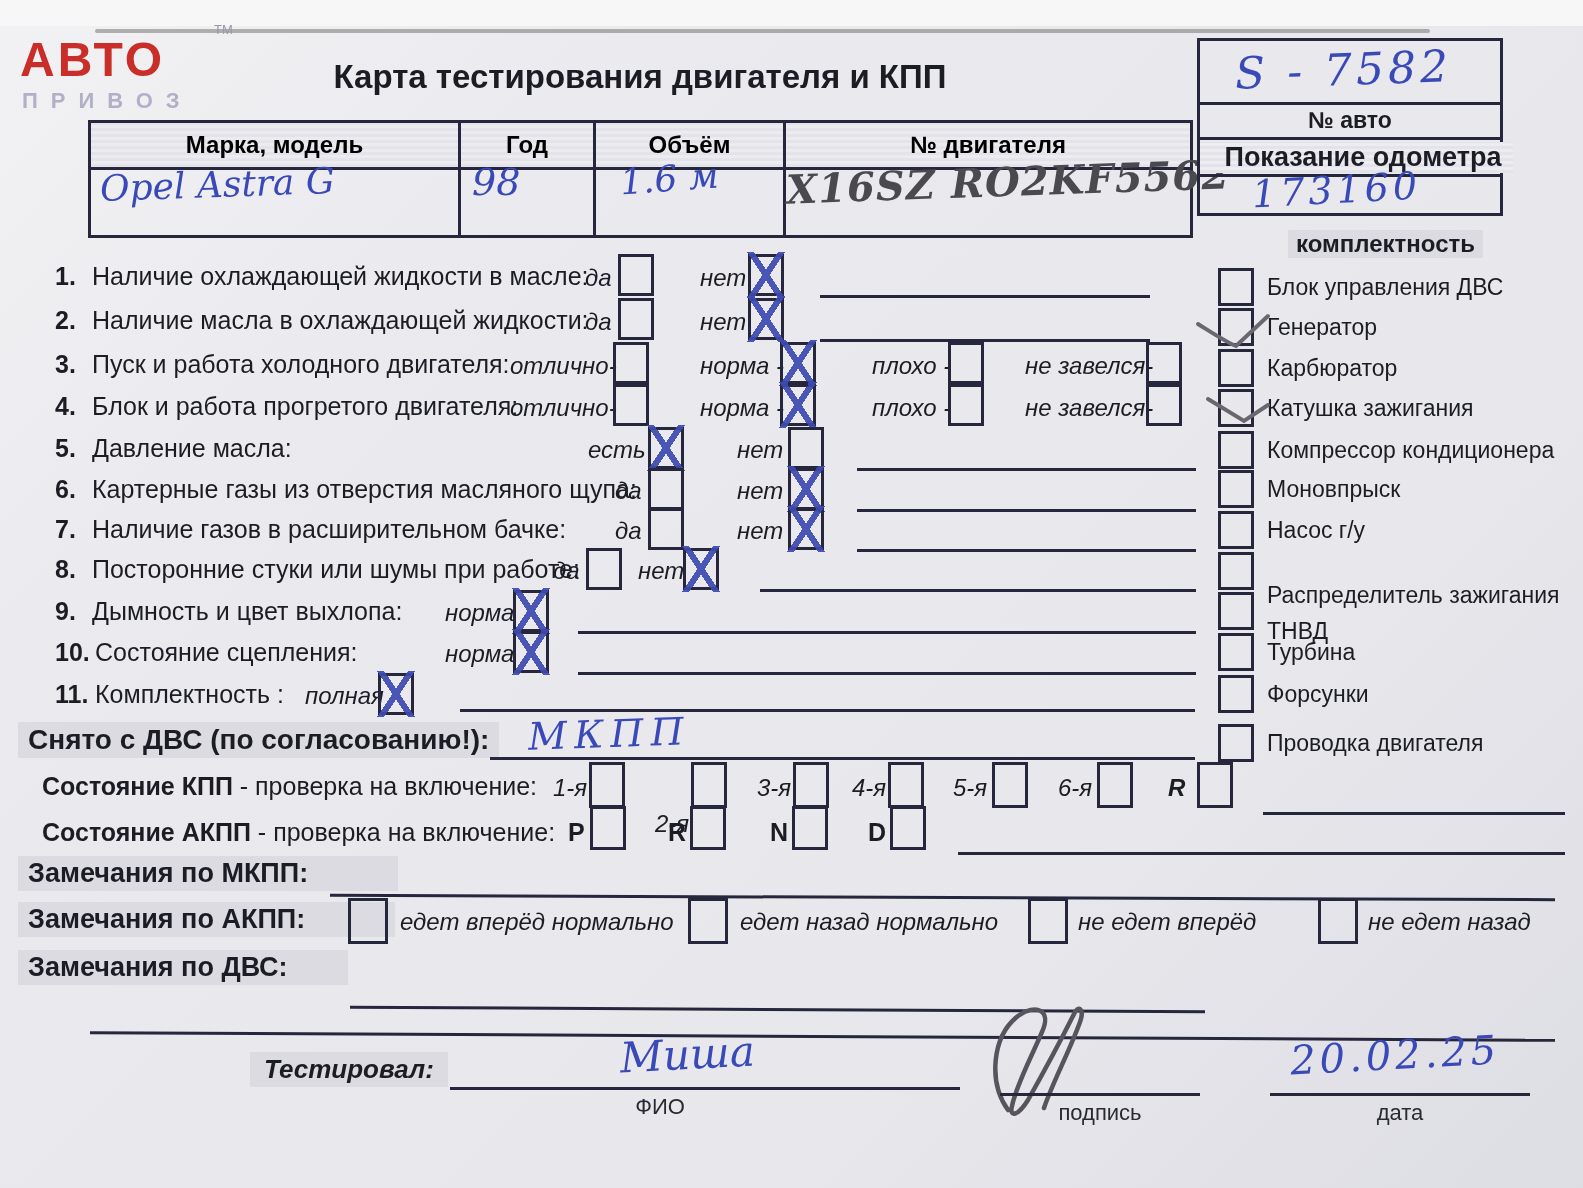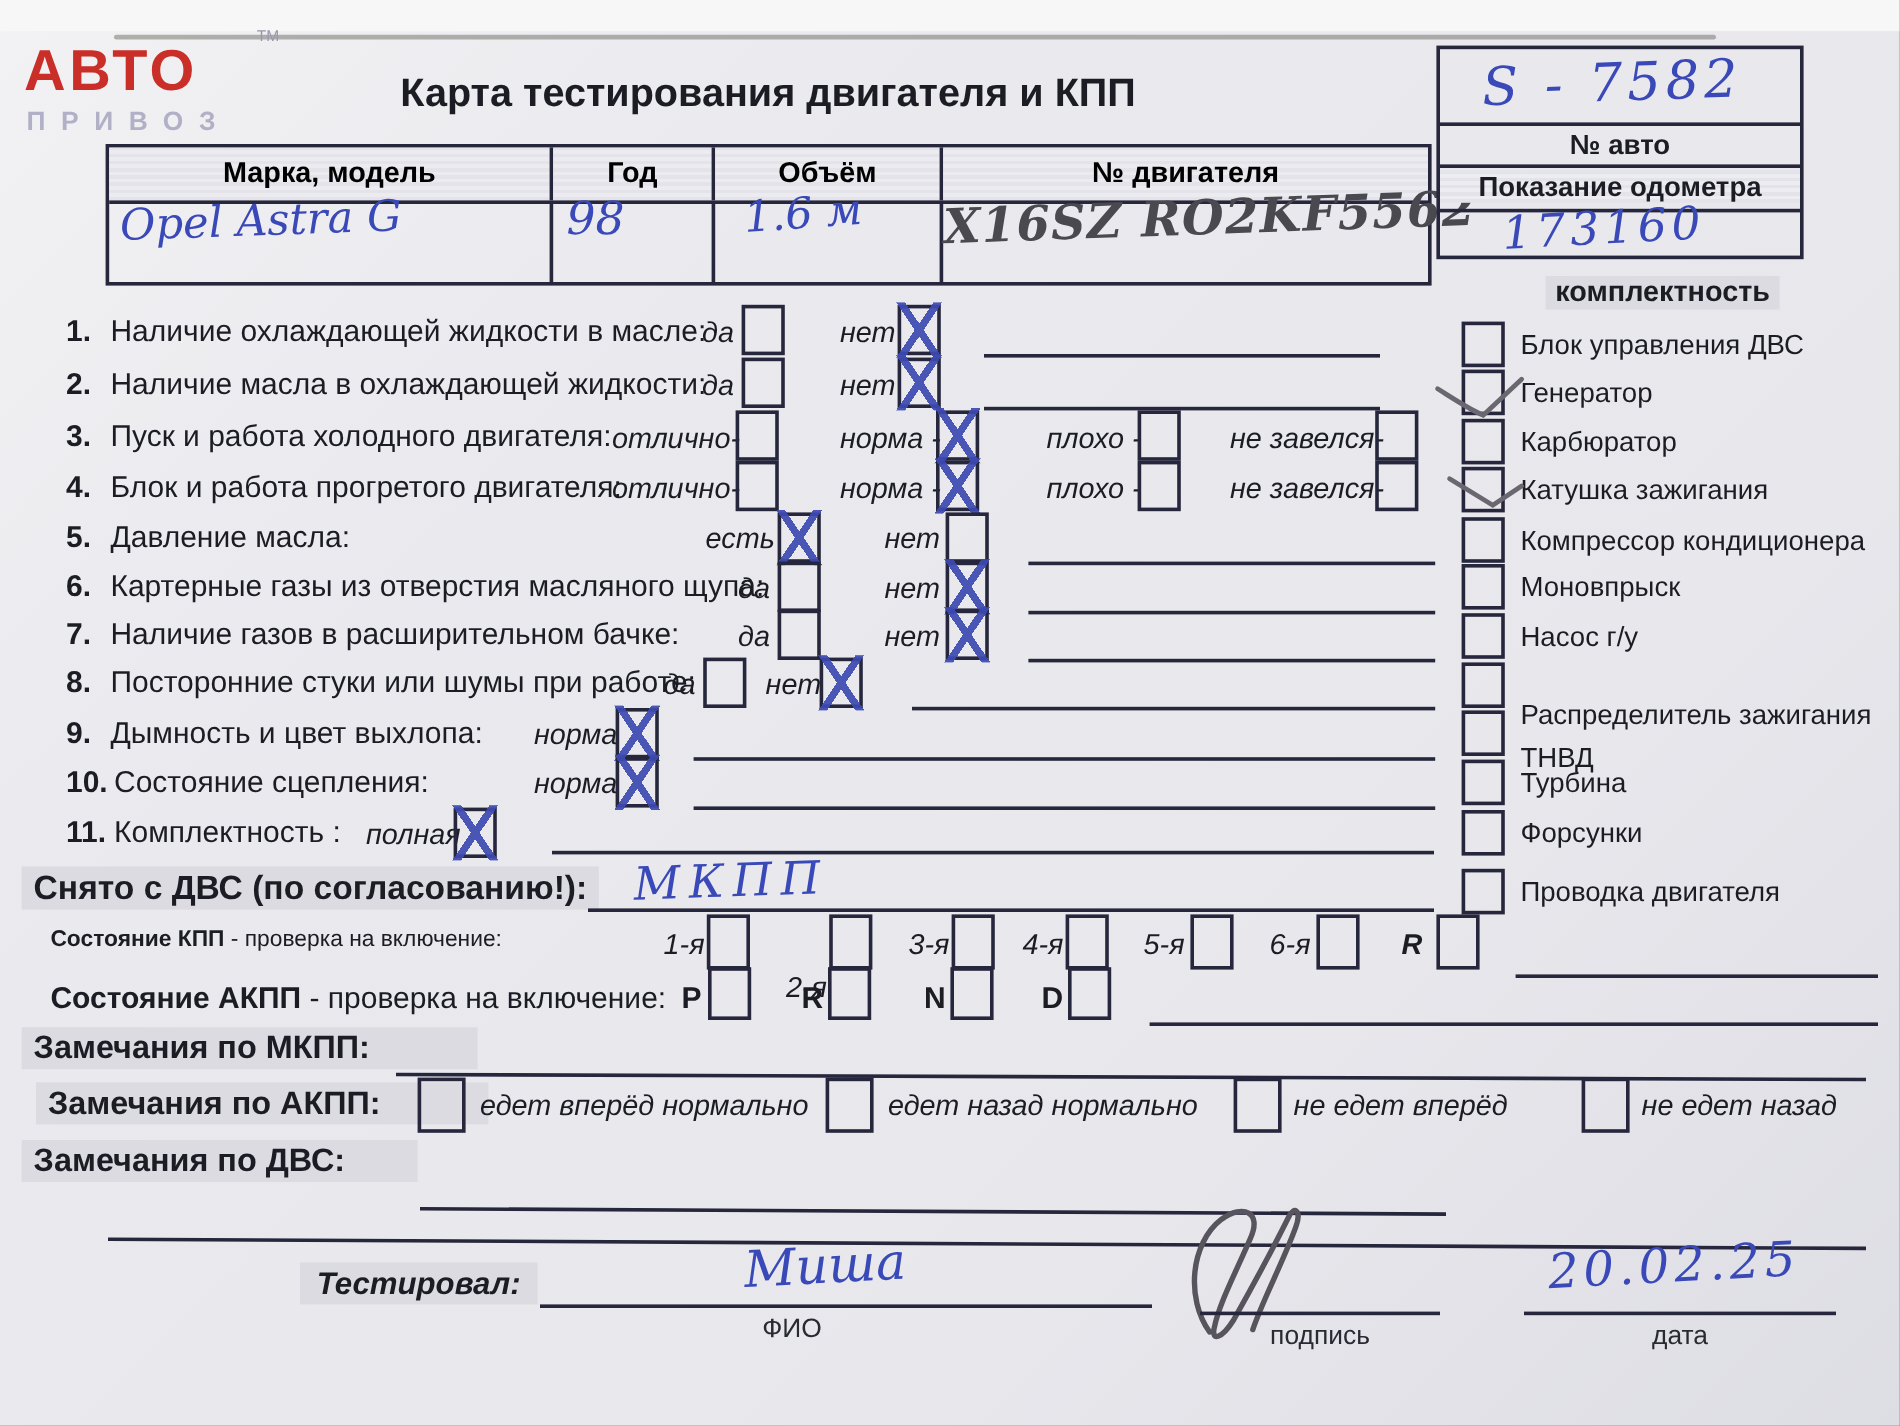--- a/index.html
+++ b/index.html
@@ -58,21 +58,21 @@
   <div class="hw" style="left:100px;top:164px;font-size:36px;transform:rotate(-2deg);">Opel Astra G</div>
   <div class="hw" style="left:472px;top:160px;font-size:38px;">98</div>
   <div class="hw" style="left:620px;top:158px;font-size:36px;transform:rotate(-4deg);">1.6 м</div>
   <div class="hw hw-pencil" style="left:786px;top:158px;font-size:40px;letter-spacing:1px;transform:rotate(-2deg);font-weight:bold;">X16SZ RO2KF5562</div>
 
   <div class="vt" style="left:1197px;top:38px;width:306px;height:178px;">
     <div style="position:absolute;left:0;top:61px;width:100%;height:3px;background:#26263c;"></div>
     <div style="position:absolute;left:0;top:96px;width:100%;height:3px;background:#26263c;"></div>
     <div style="position:absolute;left:0;top:133px;width:100%;height:3px;background:#26263c;"></div>
     <div class="t bold" style="left:0;top:66px;width:100%;text-align:center;font-size:23px;">№ авто</div>
-    <div class="t bold" style="left:0;top:101px;width:100%;text-align:center;font-size:23px;background:repeating-linear-gradient(0deg,#e3e3e9 0 3px,#ececf1 3px 6px);">Показание одометра</div>
+    <div class="t bold" style="left:0;top:101px;width:100%;text-align:center;font-size:27px;background:repeating-linear-gradient(0deg,#e3e3e9 0 3px,#ececf1 3px 6px);padding-left:13px;">Показание одометра</div>
   </div>
   <div class="hw" style="left:1235px;top:44px;font-size:44px;letter-spacing:4px;transform:rotate(-2deg);">S - 7582</div>
   <div class="hw" style="left:1252px;top:168px;font-size:38px;letter-spacing:4px;transform:rotate(-3deg);">173160</div>
 
   <div class="t bold strip" style="left:1288px;top:230px;font-size:24px;padding:0 8px;">комплектность</div>
 
   <div class="cb" style="left:1218px;top:268px;height:38px;"></div>
   <div class="t eq-lbl" style="left:1267px;top:274px;">Блок управления ДВС</div>
   <div class="cb" style="left:1218px;top:308px;height:38px;"></div>
   <div class="t eq-lbl" style="left:1267px;top:314px;">Генератор</div>
@@ -199,21 +199,21 @@
   <div class="t lbl" style="left:95px;top:680px;">Комплектность :</div>
   <div class="t opt" style="left:305px;top:682px;">полная</div>
   <div class="cb" style="left:378px;top:673px;"></div>
   <div class="xm" style="left:375px;top:671px;"></div>
   <div class="ln" style="left:460px;top:709px;width:735px;"></div>
 
   <div class="t sec strip" style="left:18px;top:722px;padding:2px 10px;font-size:28px;">Снято с ДВС (по согласованию!):</div>
   <div class="hw" style="left:528px;top:712px;font-size:38px;letter-spacing:7px;transform:rotate(-2deg);">МКПП</div>
   <div class="ln" style="left:490px;top:757px;width:705px;"></div>
 
-  <div class="t" style="left:42px;top:772px;font-size:19px;"><b>Состояние КПП</b><span> - проверка на включение:</span></div>
+  <div class="t" style="left:42px;top:772px;font-size:25px;"><b>Состояние КПП</b><span> - проверка на включение:</span></div>
   <div class="t opt" style="left:553px;top:774px;">1-я</div>
   <div class="cb" style="left:589px;top:762px;height:46px;"></div>
   <div class="t opt" style="left:655px;top:774px;margin-top:36px;">2-я</div>
   <div class="cb" style="left:691px;top:762px;height:46px;"></div>
   <div class="t opt" style="left:757px;top:774px;">3-я</div>
   <div class="cb" style="left:793px;top:762px;height:46px;"></div>
   <div class="t opt" style="left:852px;top:774px;">4-я</div>
   <div class="cb" style="left:888px;top:762px;height:46px;"></div>
   <div class="t opt" style="left:953px;top:774px;">5-я</div>
   <div class="cb" style="left:992px;top:762px;height:46px;"></div>
@@ -230,21 +230,21 @@
   <div class="cb" style="left:690px;top:806px;height:44px;"></div>
   <div class="t bold" style="left:770px;top:818px;font-size:25px;">N</div>
   <div class="cb" style="left:792px;top:806px;height:44px;"></div>
   <div class="t bold" style="left:868px;top:818px;font-size:25px;">D</div>
   <div class="cb" style="left:890px;top:806px;height:44px;"></div>
   <div class="ln" style="left:958px;top:852px;width:607px;"></div>
 
   <div class="t sec strip" style="left:18px;top:856px;padding:2px 90px 2px 10px;">Замечания по МКПП:</div>
   <div class="ln" style="left:330px;top:896px;width:1225px;transform:rotate(0.2deg);"></div>
 
-  <div class="t sec strip" style="left:30px;top:902px;padding:2px 90px 2px 10px;text-align:center;">Замечания по АКПП:</div>
+  <div class="t sec strip" style="left:18px;top:902px;padding:2px 90px 2px 10px;text-align:center;">Замечания по АКПП:</div>
   <div class="cb" style="left:348px;top:898px;width:40px;height:46px;"></div>
   <div class="t opt" style="left:400px;top:908px;">едет вперёд нормально</div>
   <div class="cb" style="left:688px;top:898px;width:40px;height:46px;"></div>
   <div class="t opt" style="left:740px;top:908px;">едет назад нормально</div>
   <div class="cb" style="left:1028px;top:898px;width:40px;height:46px;"></div>
   <div class="t opt" style="left:1078px;top:908px;">не едет вперёд</div>
   <div class="cb" style="left:1318px;top:898px;width:40px;height:46px;"></div>
   <div class="t opt" style="left:1368px;top:908px;">не едет назад</div>
 
   <div class="t sec strip" style="left:18px;top:950px;padding:2px 60px 2px 10px;">Замечания по ДВС:</div>

